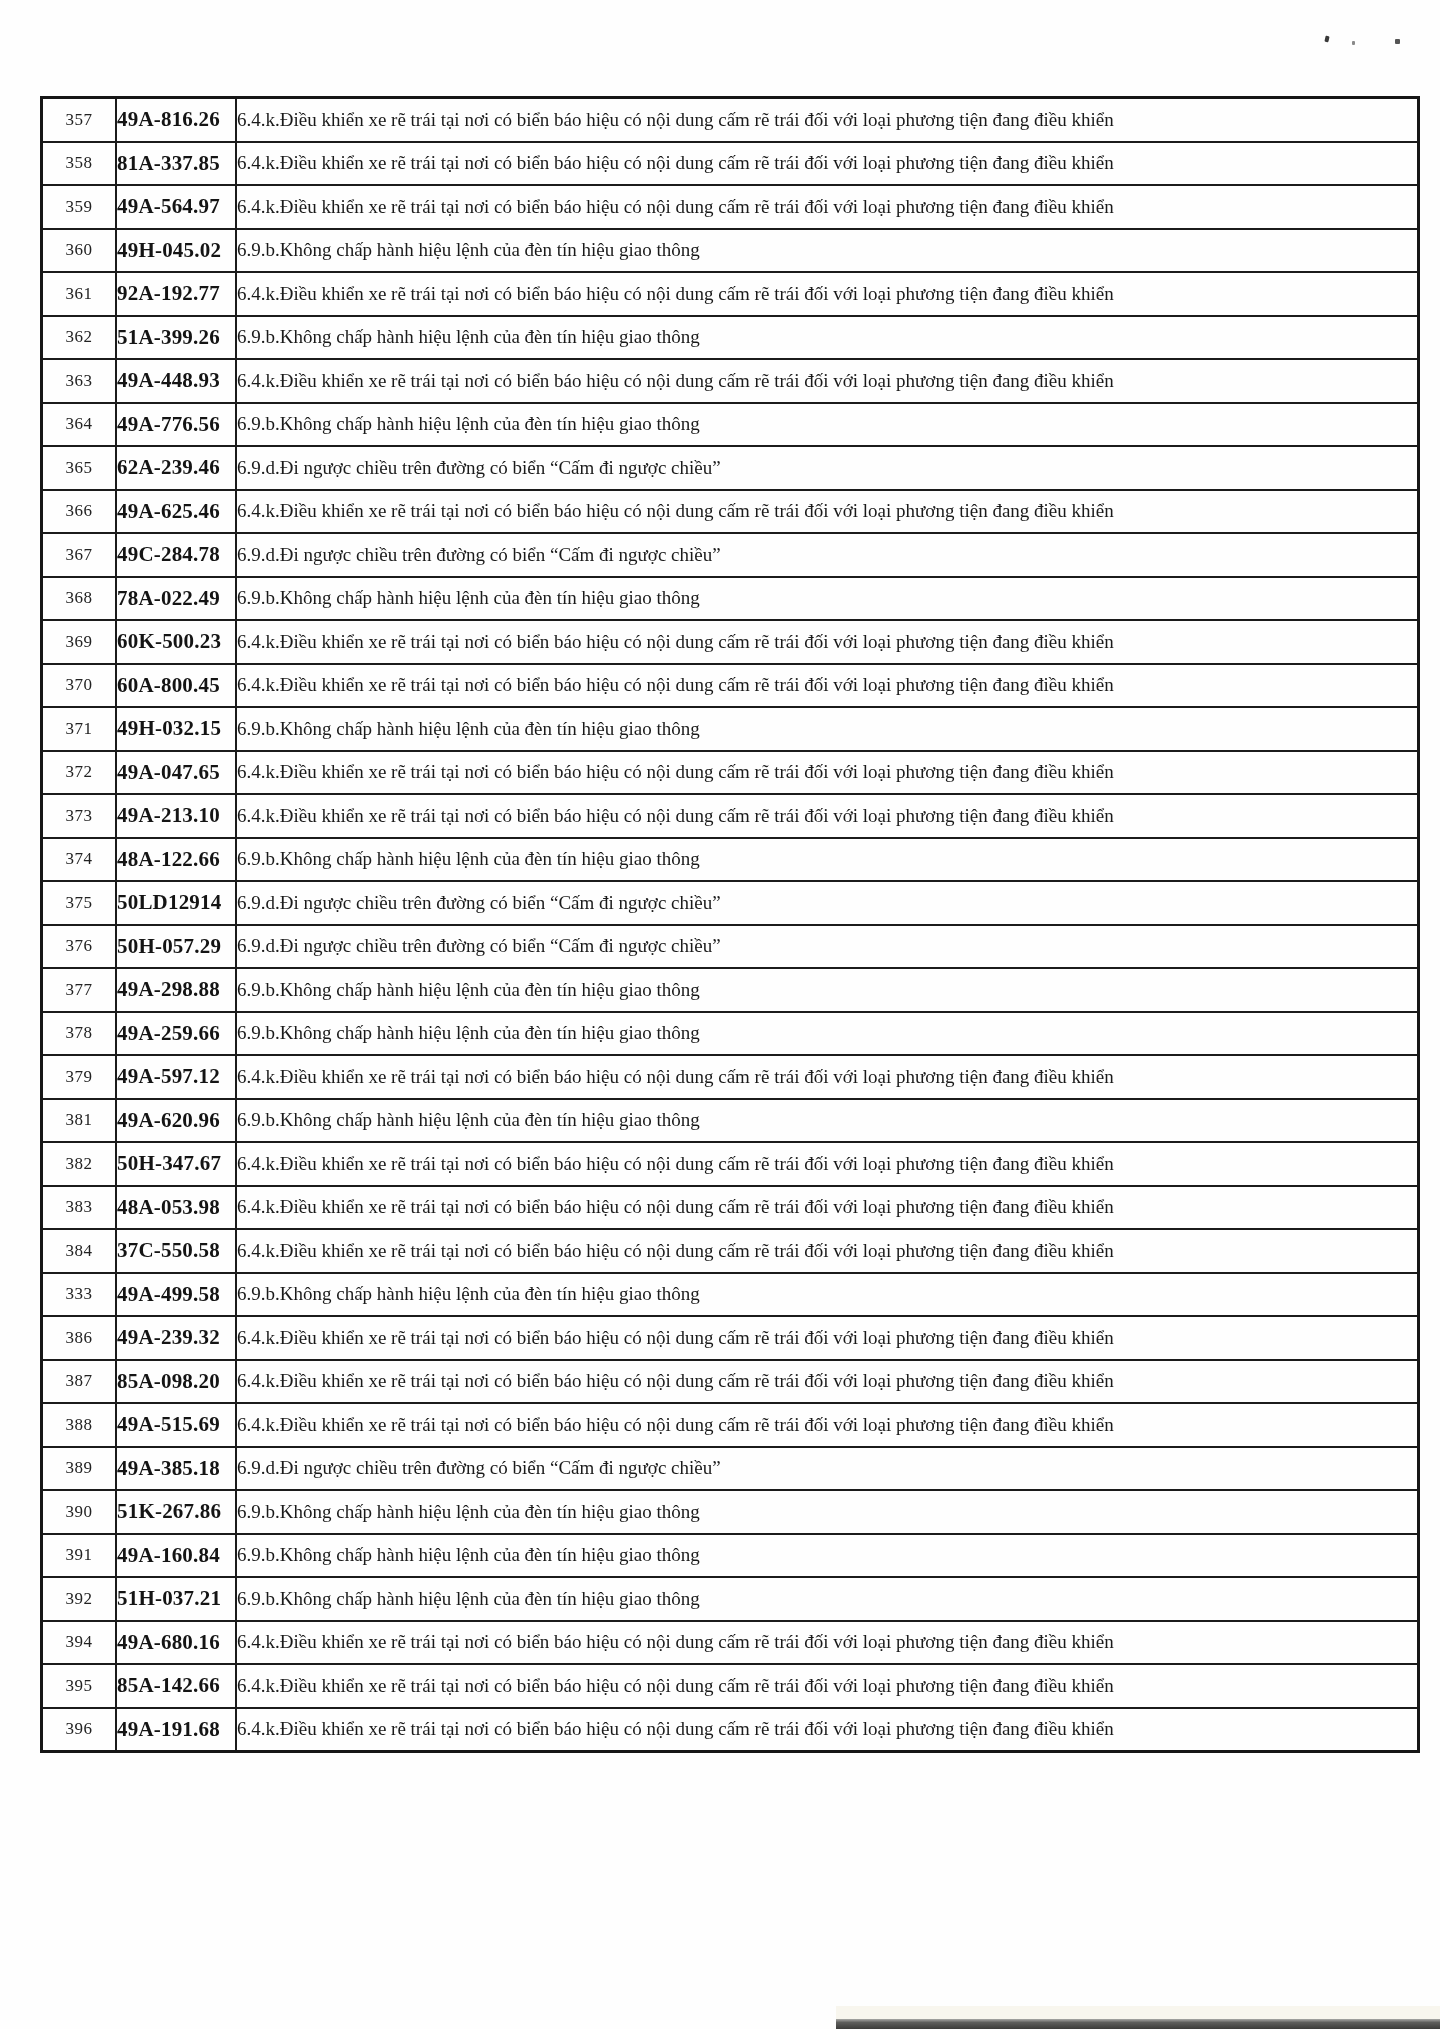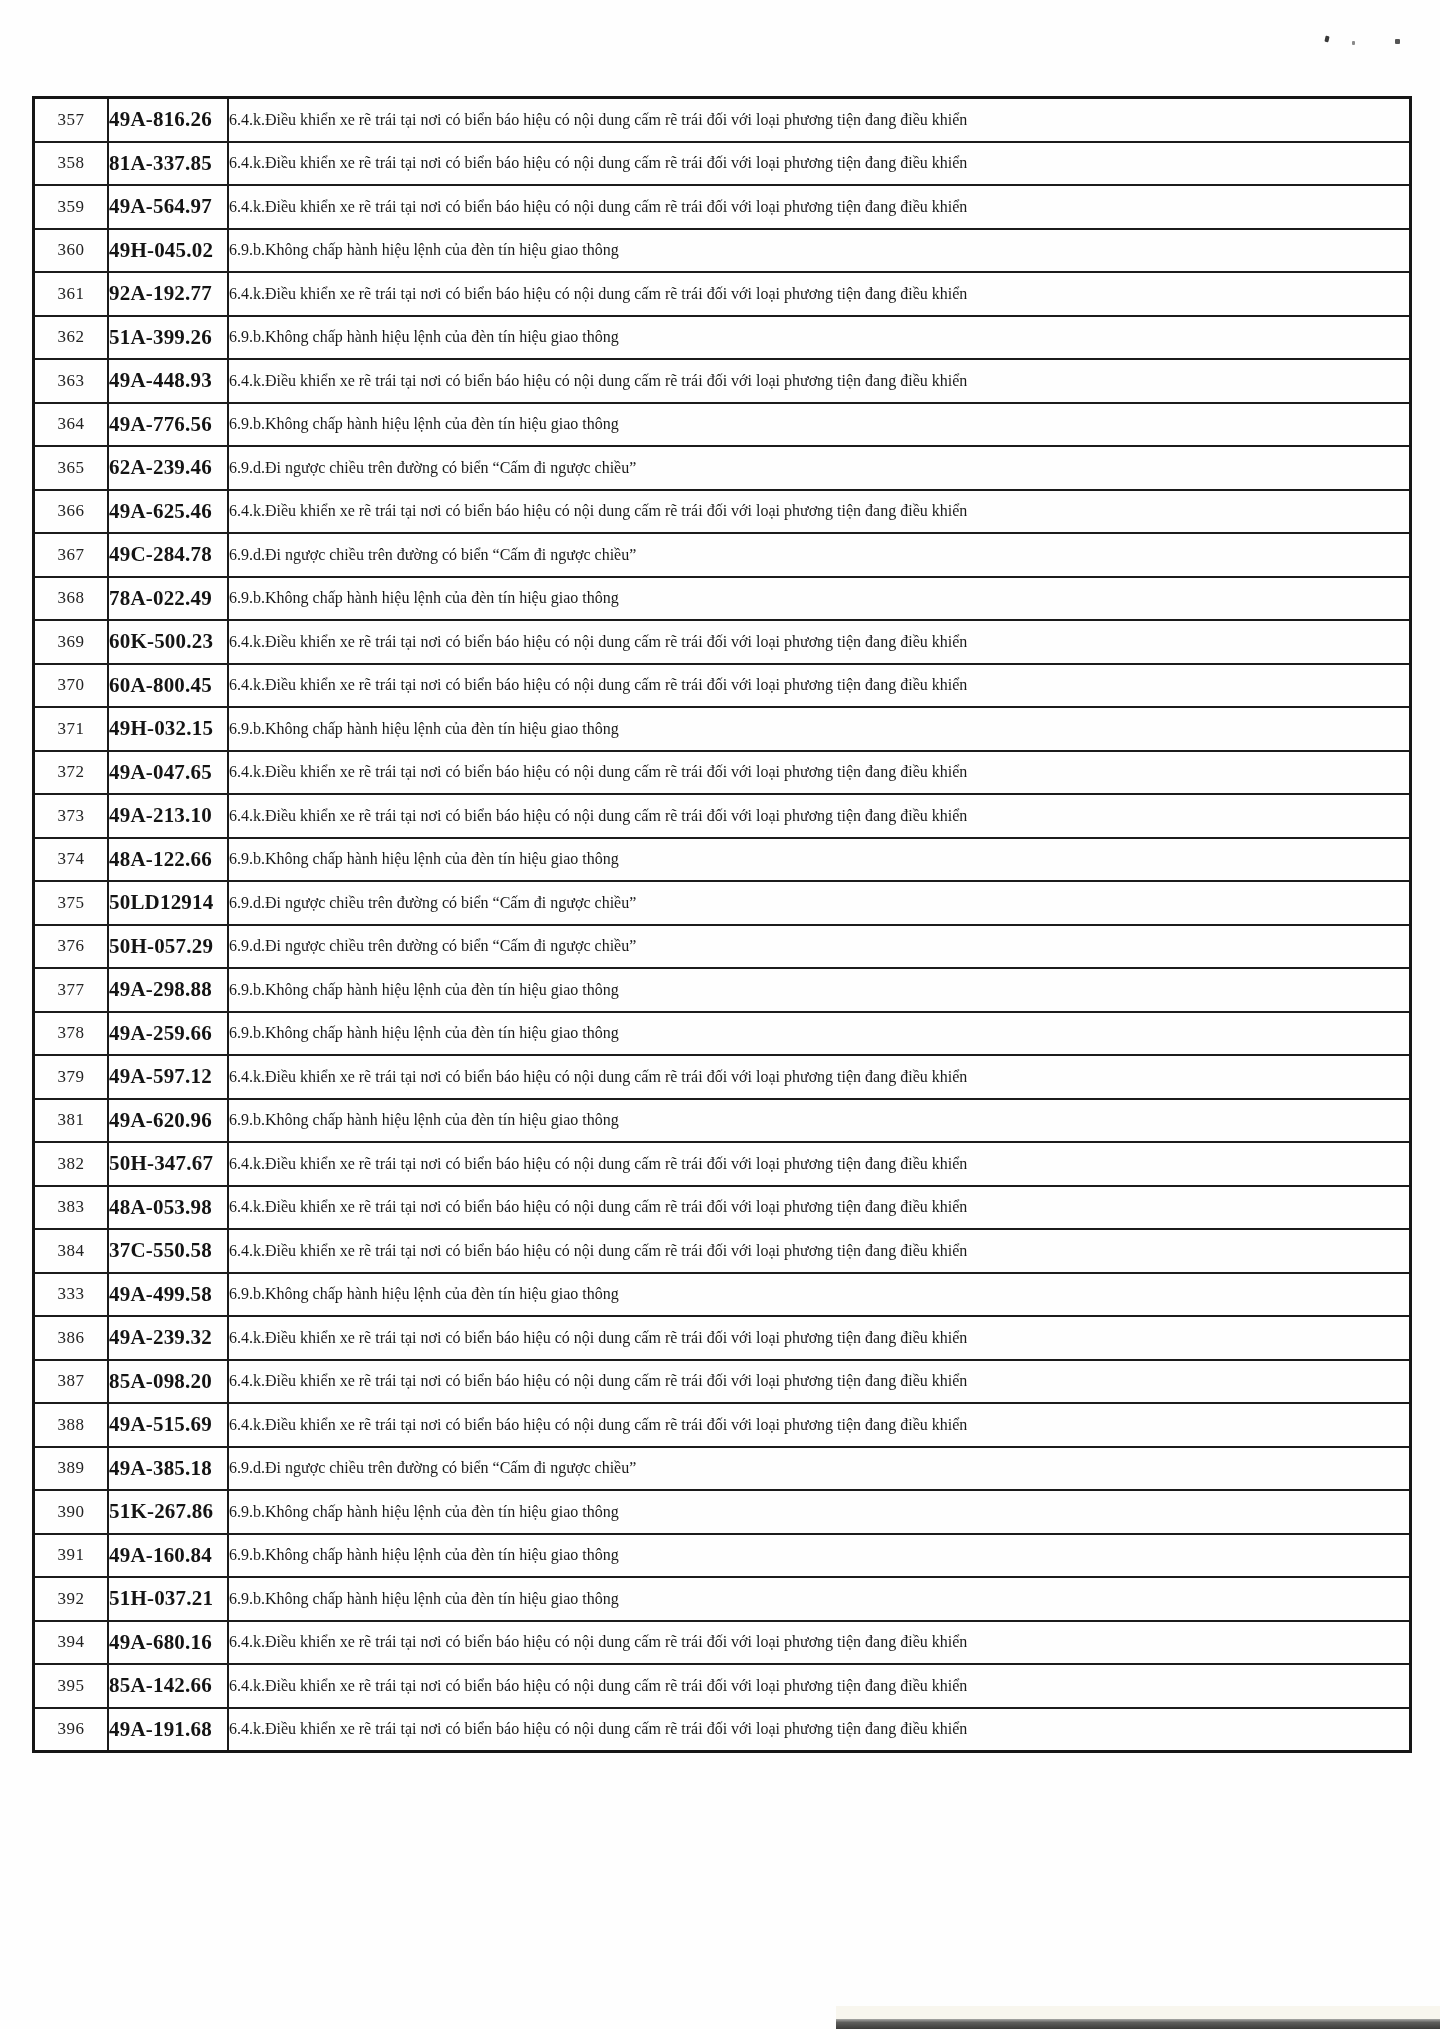--- a/index.html
+++ b/index.html
@@ -21,21 +21,21 @@
     position: absolute;
     background: #3a3a3a;
     border-radius: 1px;
   }
   .speck.s1 { left: 1325px; top: 36px; width: 4px; height: 6px; transform: rotate(12deg); }
   .speck.s2 { left: 1352px; top: 41px; width: 3px; height: 4px; background: #8a8a8a; }
   .speck.s3 { left: 1395px; top: 39px; width: 5px; height: 5px; background: #555; }
 
   table.violations {
     position: absolute;
-    left: 32px;
+    left: 40px;
     top: 96px;
     width: 1380px;
     border-collapse: collapse;
     table-layout: fixed;
     border: 3px solid #161616;
   }
   table.violations td {
     border: 2px solid #1b1b1b;
     height: 41.5px;
     padding: 0;
@@ -51,21 +51,21 @@
     color: #222;
   }
   td.c-plate {
     width: 118px;
     font-weight: bold;
     font-size: 21px;
     letter-spacing: 0.2px;
     color: #141414;
   }
   td.c-violation {
-    font-size: 16px;
+    font-size: 19px;
     padding: 0 3px 0 5px;
     color: #1a1a1a;
   }
   
   .bottom-scan-edge {
     position: absolute;
     left: 836px;
     top: 2019px;
     width: 604px;
     height: 10px;

